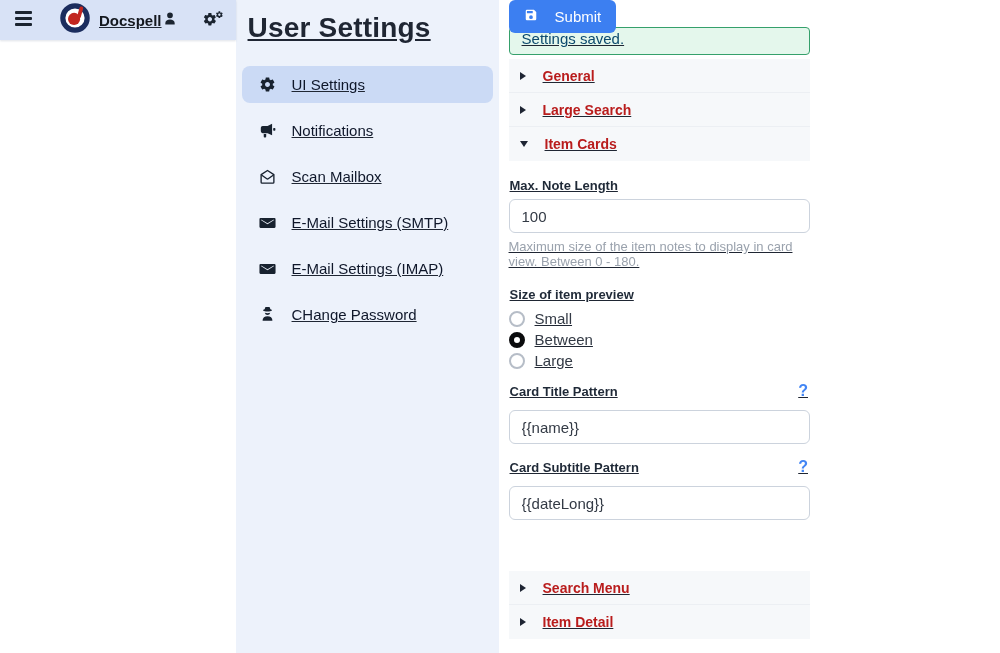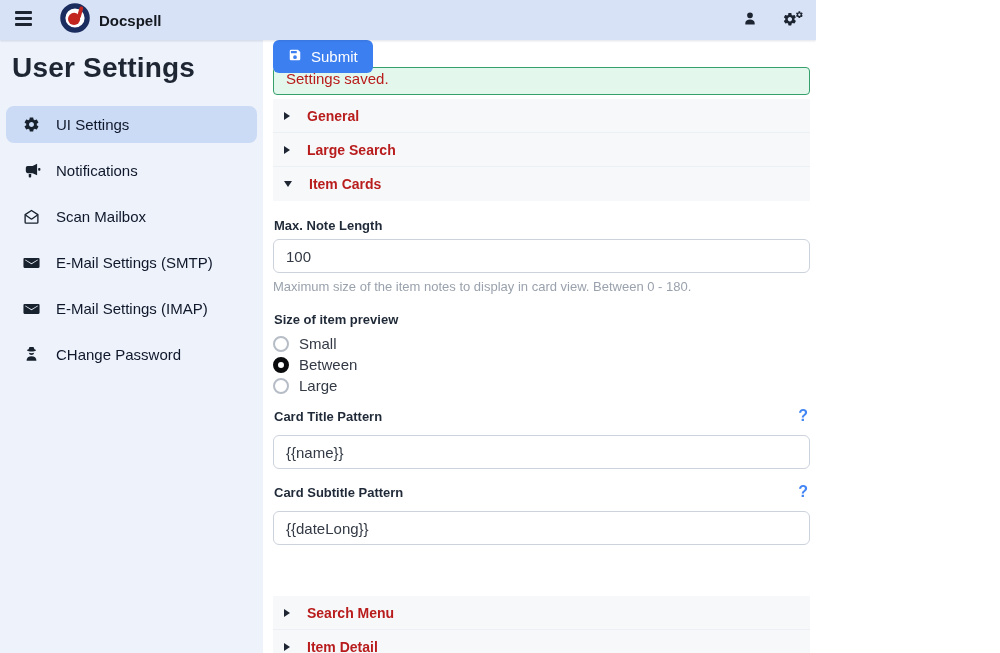--- a/index.html
+++ b/index.html
@@ -2,21 +2,21 @@
 <html><head>
 <meta charset="utf-8">
 <style>
   * { box-sizing: border-box; margin: 0; padding: 0; }
   html, body { width: 1000px; height: 653px; overflow: hidden; }
   body {
     font-family: "Liberation Sans", sans-serif;
     background: #ffffff;
     color: #1f2633;
   }
-  .app { width: 816px; height: 653px; display: flex; flex-direction: column; overflow: hidden; }
+  .app { width: 816px; height: 653px; display: flex; flex-direction: row; overflow: hidden; text-decoration: underline; }
 
   
   .navbar {
     height: 40px; flex: 0 0 40px;
     background: #d8e2f6;
     display: flex; align-items: center;
     padding: 0 12px;
     box-shadow: 0 1px 2px rgba(40,60,100,0.15);
     position: relative; z-index: 5;
   }
@@ -63,28 +63,28 @@
     position: relative;
     overflow: hidden;
   }
   .submit-btn {
     position: relative; z-index: 2;
     height: 33px; padding: 0 15px;
     background: #3c7ff1; color: #ffffff;
     border: none; border-radius: 6px;
     font-family: "Liberation Sans", sans-serif;
     font-size: 15px;
-    display: inline-flex; align-items: center; gap: 9px;
+    display: inline-flex; align-items: center; gap: 17px;
     cursor: pointer;
   }
   .alert {
     position: relative; z-index: 1;
     margin-top: -6px;
     border: 1px solid #35a06b; border-radius: 4px;
-    background: #e4f7ec; color: #b91c1c;
+    background: #e4f7ec; color: #0c4a6e;
     font-size: 15px;
     padding: 2px 12px 7px 12px;
   }
   .accordion { margin-top: 4px; }
   .acc-header {
     display: flex; align-items: center; gap: 17px;
     height: 34px; padding: 0 11px;
     background: #f6f8fa;
     border-bottom: 1px solid #eceff3;
     cursor: pointer;

